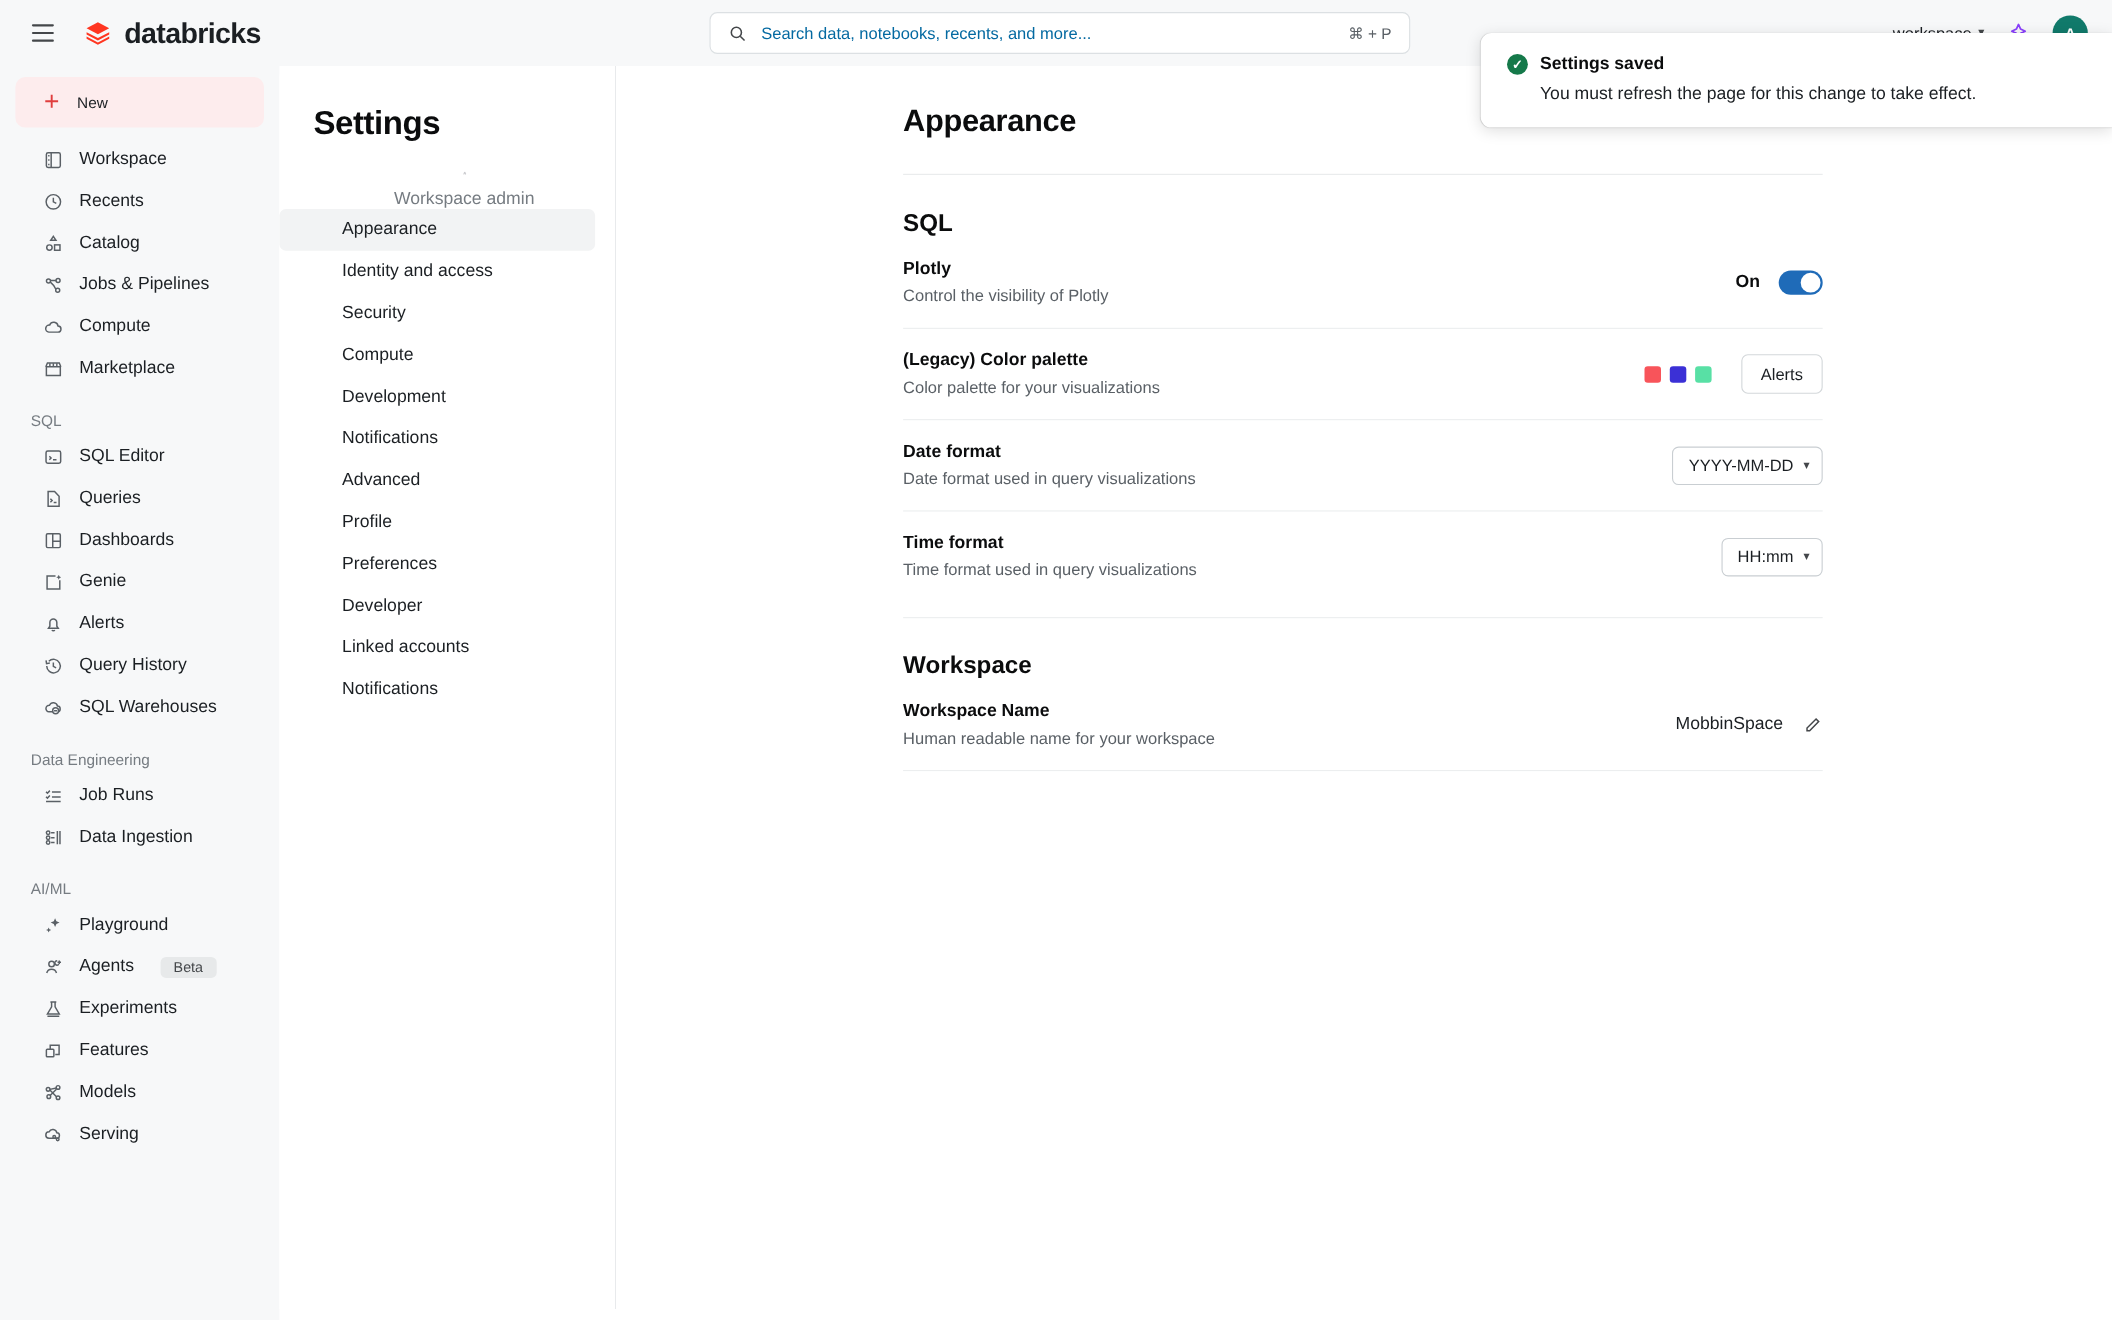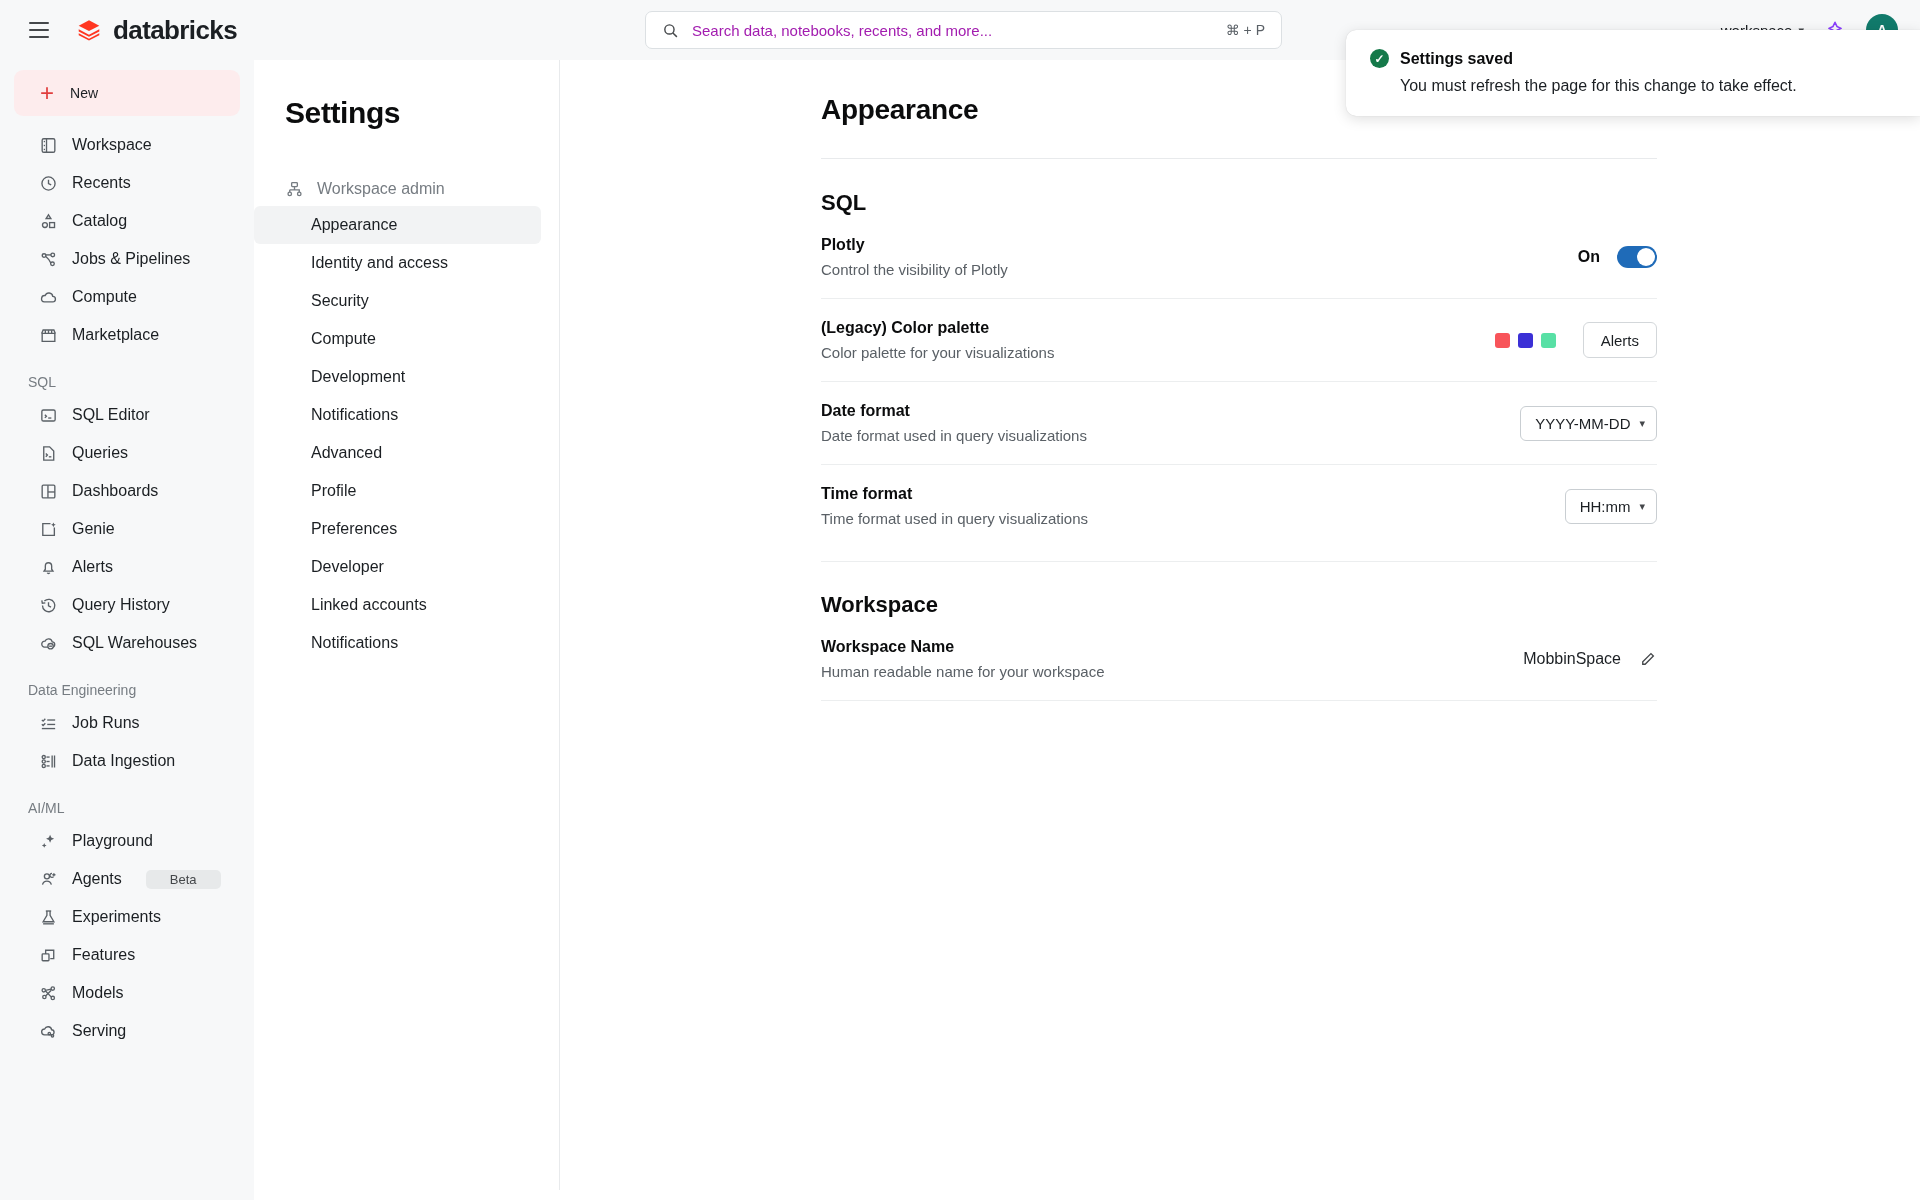--- a/index.html
+++ b/index.html
@@ -29,21 +29,21 @@
   .brand-word { font-size: 26px; font-weight: 700; color: #1b1f23; letter-spacing: -0.6px; }
 
   .search-wrap {
     position: absolute; left: 645px; top: 11px; width: 637px; height: 38px;
   }
   .search-box {
     width: 100%; height: 100%;
     background: #ffffff; border: 1px solid #dce0e3; border-radius: 7px;
     display: flex; align-items: center; padding: 0 16px; cursor: text;
   }
-  .search-ph { font-size: 15px; color: #a21caf; margin-left: 13px; flex: 1; }
+  .search-ph { font-size: 15px; color: #0369a1; margin-left: 13px; flex: 1; }
   .search-kbd { font-size: 14px; color: #5a6066; }
 
   .tb-right { position: absolute; right: 22px; top: 0; height: 60px; display: flex; align-items: center; gap: 20px; }
   .ws-select { display: flex; align-items: center; gap: 6px; font-size: 15px; color: #1b1f23; cursor: pointer; }
   .avatar {
     width: 32px; height: 32px; border-radius: 50%;
     background: #117a6b; color: #fff; font-size: 14px; font-weight: 600;
     display: flex; align-items: center; justify-content: center; cursor: pointer;
   }
 
@@ -68,35 +68,35 @@
     margin: 0 10px;
   }
   .nav-ico { width: 20px; height: 20px; flex: 0 0 20px; display: flex; align-items: center; justify-content: center; color: #5a6066; }
   .nav-label { font-size: 16px; color: #1b1f23; white-space: nowrap; }
   .nav-group {
     font-size: 14px; color: #767c82; padding-left: 28px;
     margin: 18px 0 4px 0; height: 20px; display: flex; align-items: center;
   }
   .beta-badge {
     font-size: 13px; color: #44474a; background: #e7e9ea;
-    padding: 2px 24px; border-radius: 5px; margin-left: 10px;
+    padding: 2px 12px; border-radius: 5px; margin-left: 10px;
   }
 
   
   .settings-panel {
     position: absolute; top: 60px; left: 254px; width: 306px; height: 1130px;
     background: #ffffff; border-right: 1px solid #e8eaec;
     border-top-left-radius: 10px;
     padding-top: 36px;
   }
   .settings-title { font-size: 30px; font-weight: 700; color: #0b0c0d; padding-left: 31px; letter-spacing: -0.4px; }
 
   .sgroup {
     display: flex; align-items: center; gap: 13px;
-    padding-left: 31px; height: 34px; margin-top: 42px;
+    padding-left: 31px; height: 34px; margin-top: 26px; flex-direction: column;
   }
   .sgroup-label { font-size: 16px; color: #767c82; }
   .snav-item {
     height: 38px; display: flex; align-items: center;
     padding-left: 57px; font-size: 16px; color: #1b1f23;
     cursor: pointer; margin: 0 18px 0 0; border-radius: 6px;
   }
   .snav-item.active { background: #f2f3f4; }
 
   

